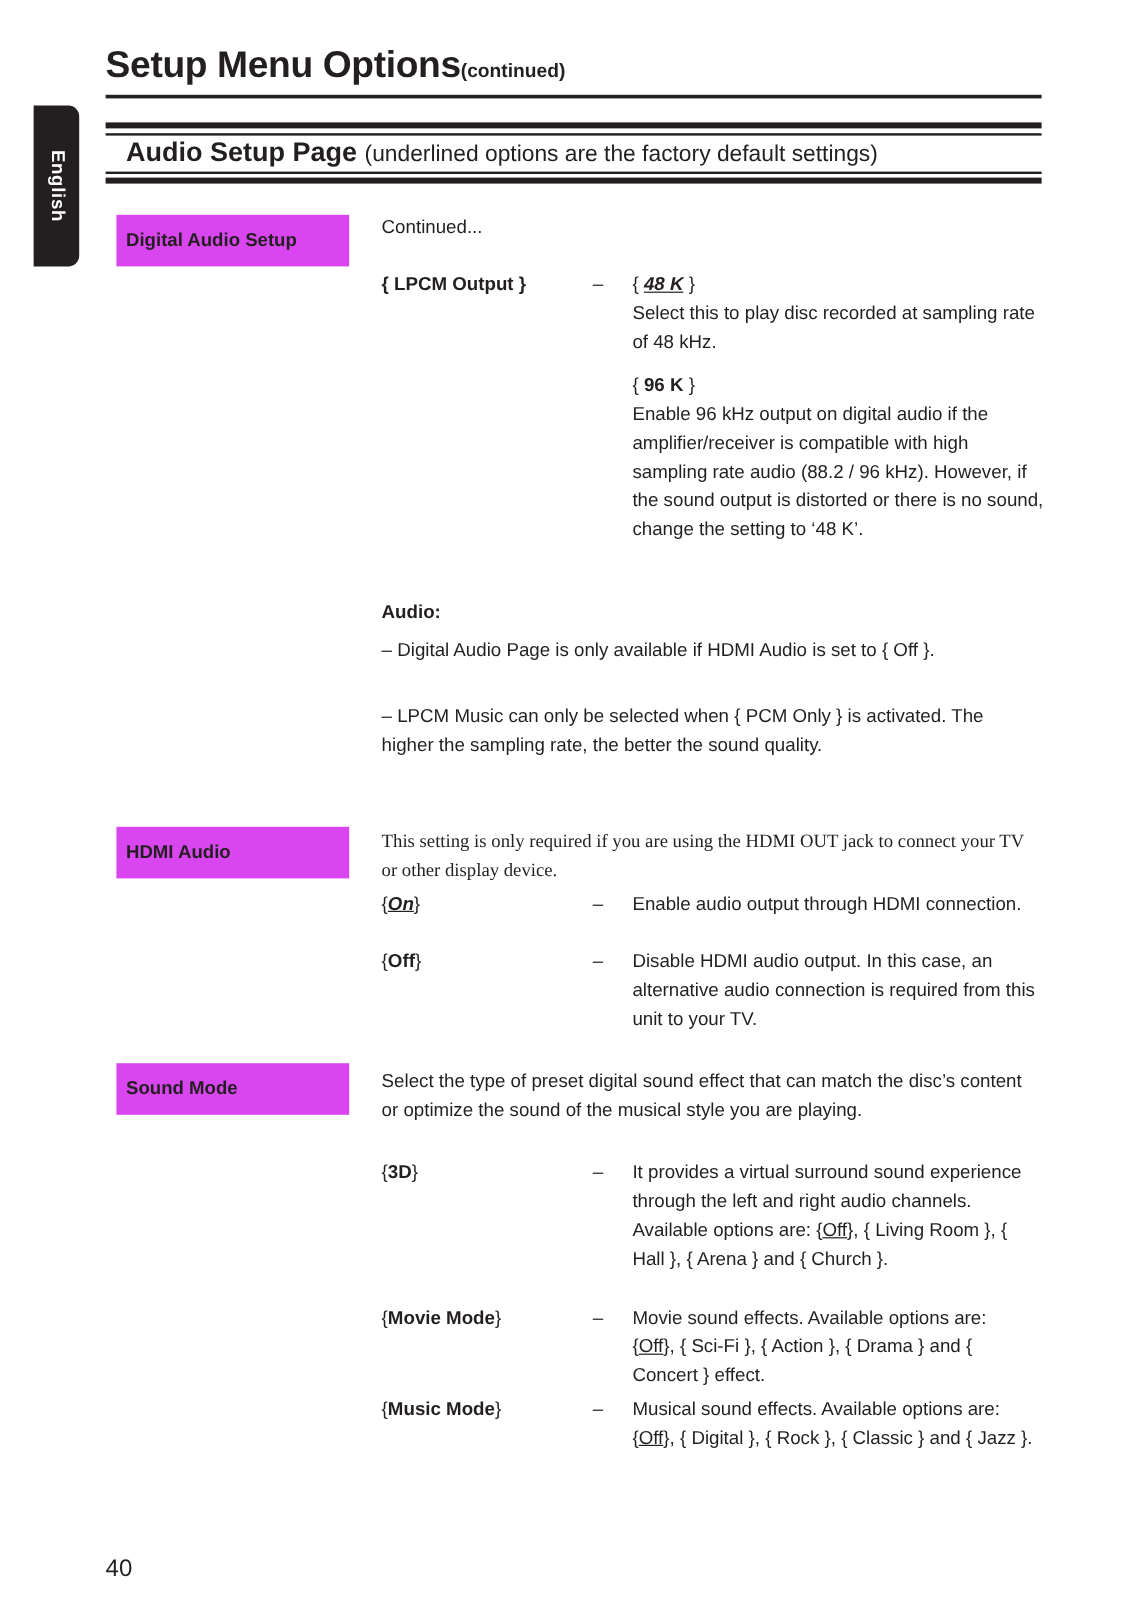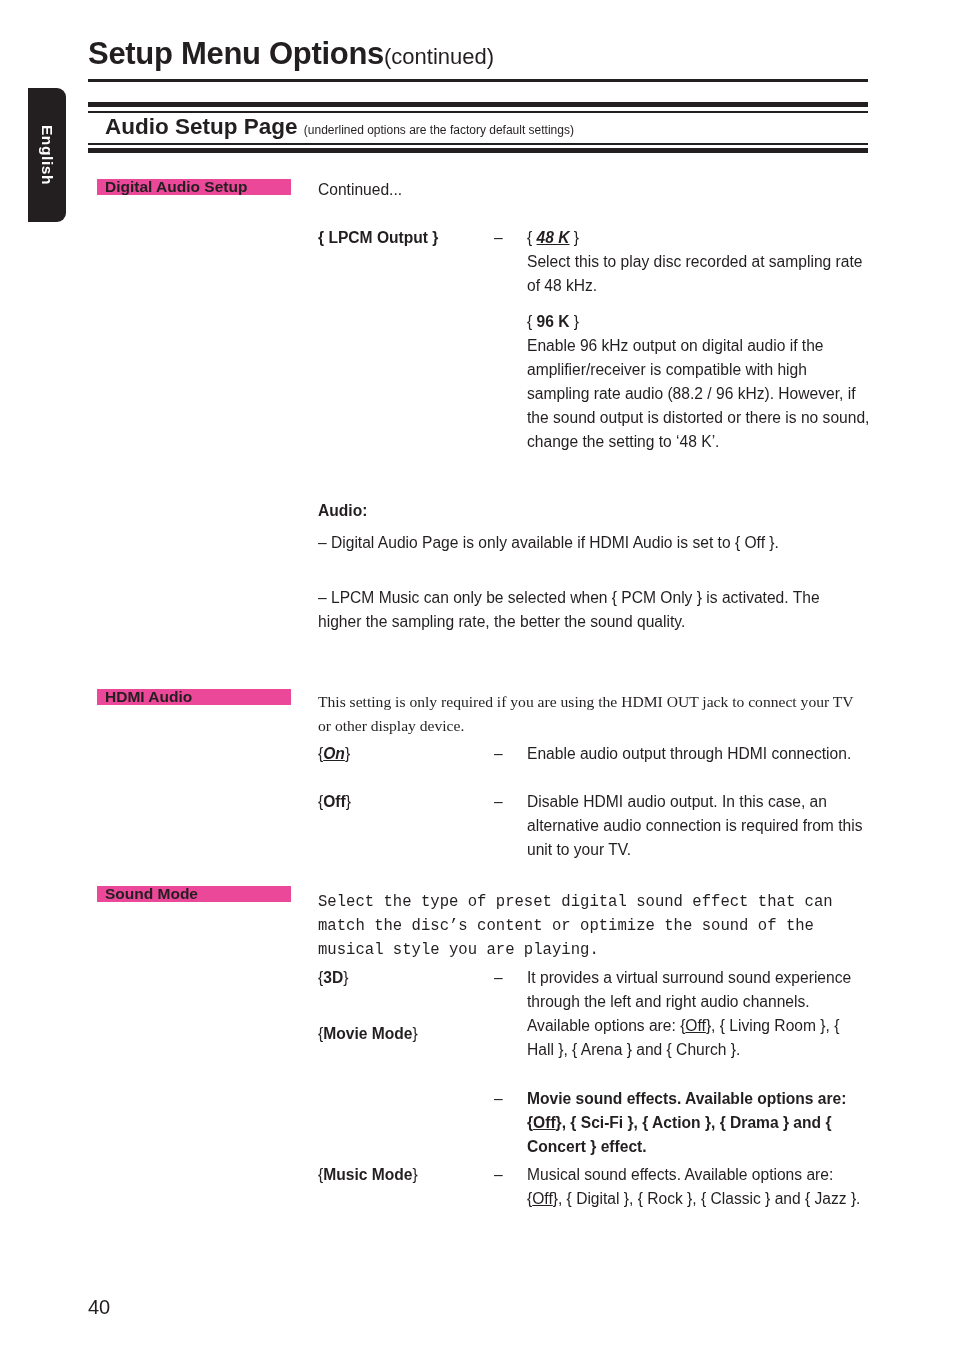--- a/index.html
+++ b/index.html
@@ -44,22 +44,22 @@
     position: absolute;
     left: 88px;
     top: 36px;
     white-space: nowrap;
     font-size: 31px;
     font-weight: bold;
     letter-spacing: -0.3px;
     color: #231f20;
   }
   .page-title .cont {
-    font-size: 22px;
-    font-weight: normal;
+    font-size: 16px;
+    font-weight: bold;
     letter-spacing: 0;
   }
 
   .rule {
     position: absolute;
     left: 88px;
     width: 780px;
     background: #231f20;
   }
   .rule-title-under { top: 79px;  height: 2.5px; }
@@ -72,31 +72,31 @@
   .section-head {
     position: absolute;
     left: 105px;
     top: 114px;
     white-space: nowrap;
     font-size: 22.5px;
     font-weight: bold;
     color: #231f20;
   }
   .section-head .sub {
-    font-size: 12px;
+    font-size: 19px;
     font-weight: normal;
   }
 
   
   .chip {
     position: absolute;
     left: 97px;
     width: 194px;
-    height: 16px;
-    background: #ec4899;
+    height: 43px;
+    background: #d946ef;
     box-sizing: border-box;
   }
   .chip .chip-label {
     position: absolute;
     left: 8px;
     top: 50%;
     transform: translateY(-50%);
     font-size: 15.5px;
     font-weight: bold;
     color: #231f20;
@@ -197,35 +197,35 @@
 <div class="txt col-opt" style="top:790px; white-space:nowrap;">
   <span>{</span><span class="b">Off</span><span>}</span>
 </div>
 <div class="txt col-dash" style="top:790px;">–</div>
 <div class="txt col-desc w-desc" style="top:790px;">Disable HDMI audio output. In this case, an alternative audio connection is required from this unit to your TV.</div>
 
 <div class="chip chip-sound">
   <span class="chip-label">Sound Mode</span>
 </div>
 
-<div class="txt" style="left:318px; top:890px; width:545px;font-family:Liberation Mono, monospace;">Select the type of preset digital sound effect that can match the disc’s content or optimize the sound of the musical style you are playing.</div>
+<div class="txt" style="left:318px; top:890px; width:545px;">Select the type of preset digital sound effect that can match the disc’s content or optimize the sound of the musical style you are playing.</div>
 
 <div class="txt col-opt" style="top:966px; white-space:nowrap;">
   <span>{</span><span class="b">3D</span><span>}</span>
 </div>
 <div class="txt col-dash" style="top:966px;">–</div>
 <div class="txt col-desc" style="top:966px; width:332px;">
   <span>It provides a virtual surround sound experience through the left and right audio channels. Available options are: {</span><span class="u">Off</span><span>}, { Living Room }, { Hall }, { Arena } and { Church }.</span>
 </div>
 
-<div class="txt col-opt" style="top:1022px; white-space:nowrap;">
+<div class="txt col-opt" style="top:1087px; white-space:nowrap;">
   <span>{</span><span class="b">Movie Mode</span><span>}</span>
 </div>
 <div class="txt col-dash" style="top:1087px;">–</div>
-<div class="txt col-desc" style="top:1087px; width:330px;font-weight:bold;">
+<div class="txt col-desc" style="top:1087px; width:330px;">
   <span>Movie sound effects. Available options are: {</span><span class="u">Off</span><span>}, { Sci-Fi }, { Action }, { Drama } and { Concert } effect.</span>
 </div>
 
 <div class="txt col-opt" style="top:1163px; white-space:nowrap;">
   <span>{</span><span class="b">Music Mode</span><span>}</span>
 </div>
 <div class="txt col-dash" style="top:1163px;">–</div>
 <div class="txt col-desc" style="top:1163px; width:345px;">
   <span>Musical sound effects. Available options are: {</span><span class="u">Off</span><span>}, { Digital }, { Rock }, { Classic } and { Jazz }.</span>
 </div>

